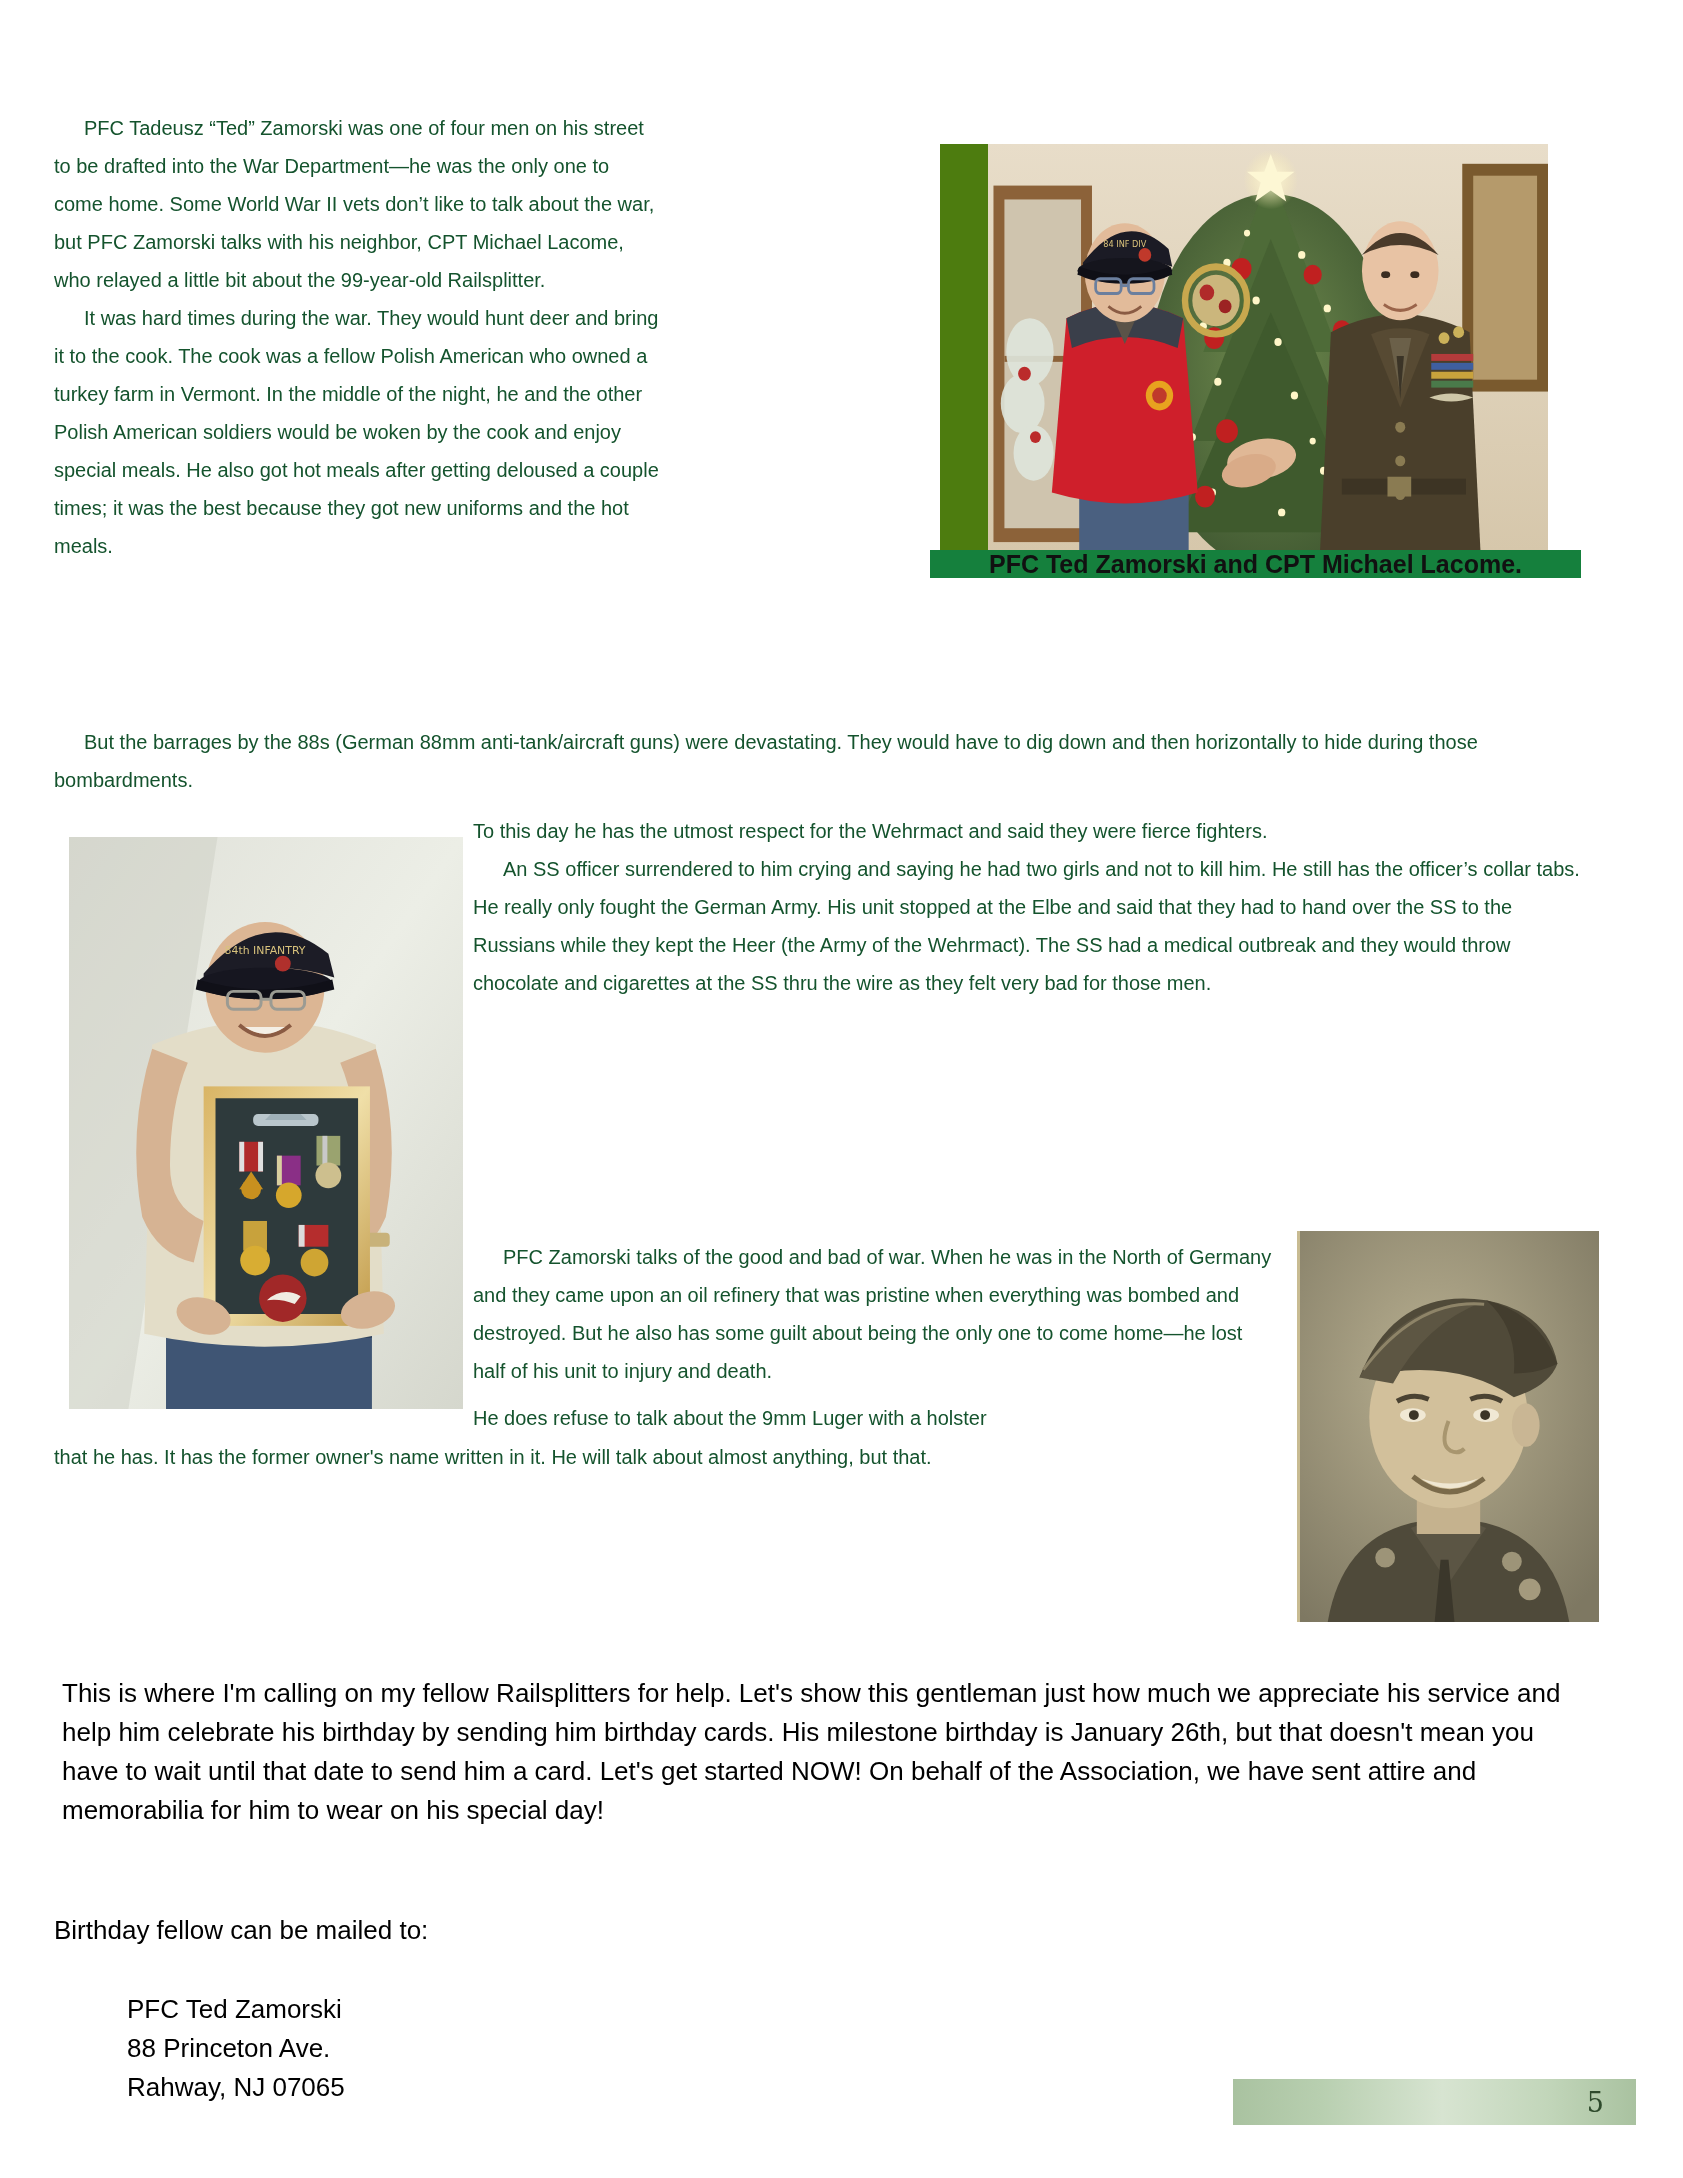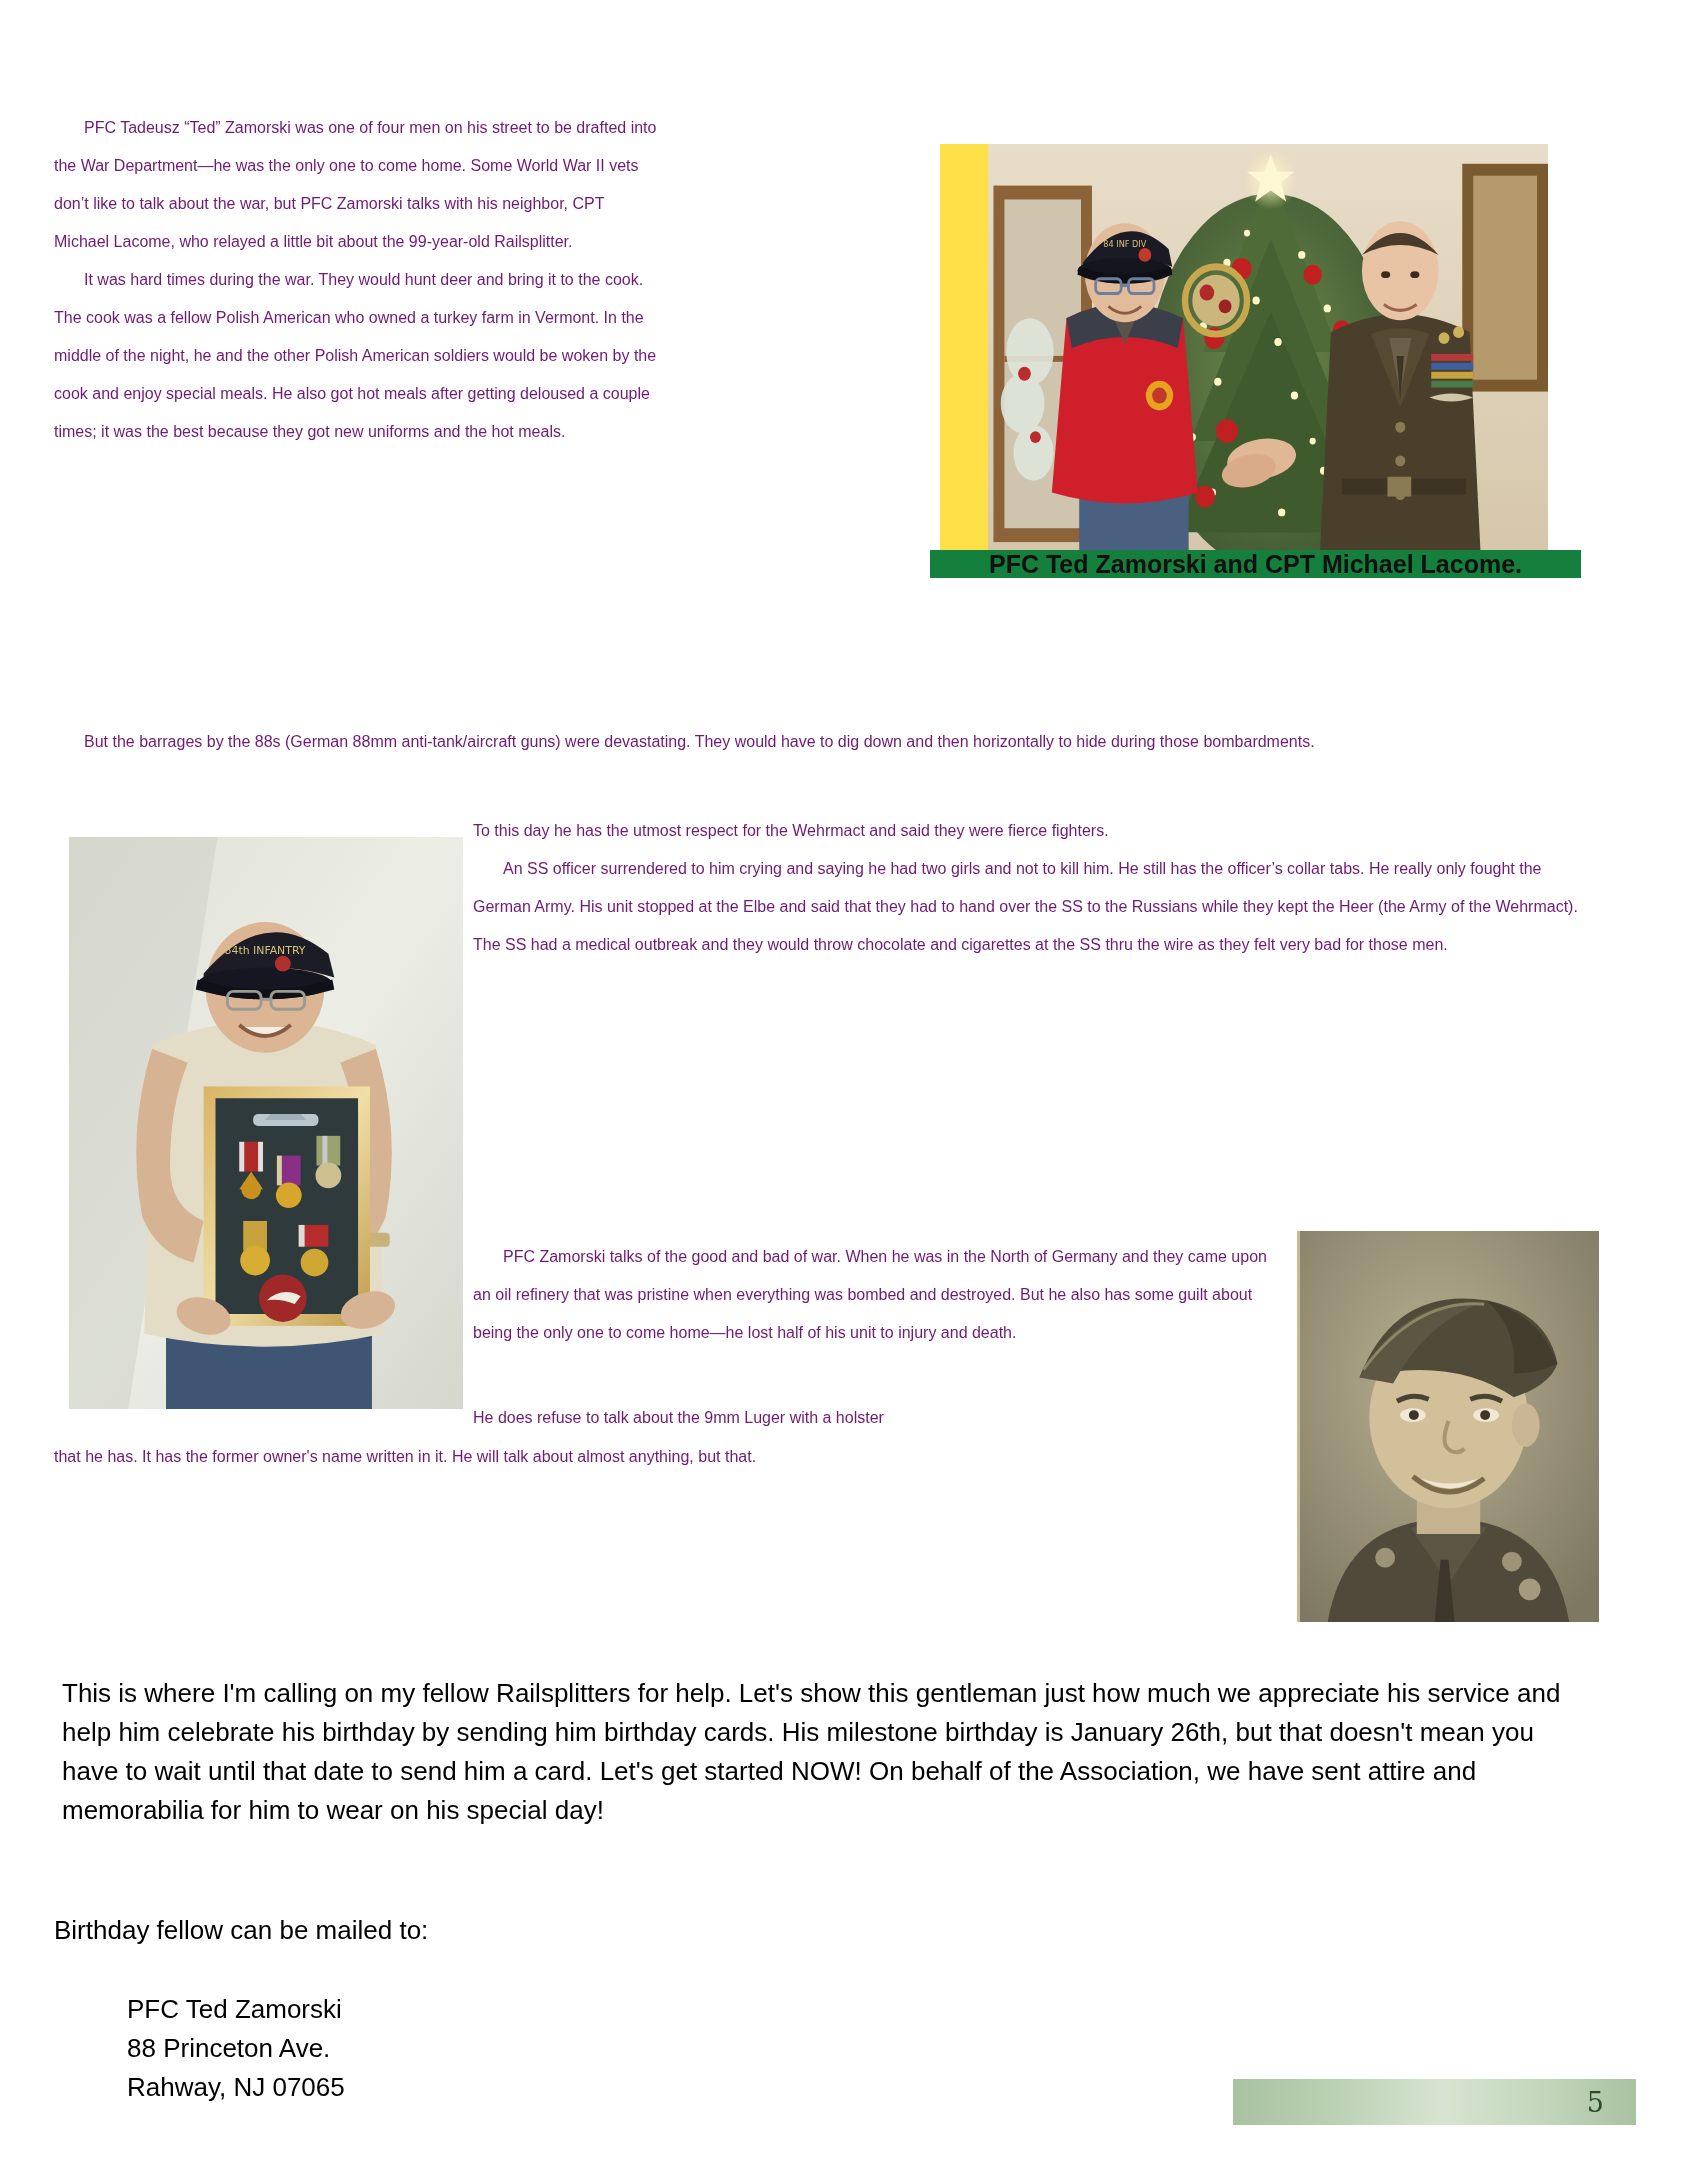--- a/index.html
+++ b/index.html
@@ -45,23 +45,23 @@
     font-size: 32px;
     letter-spacing: -0.2px;
     color: #111111;
     white-space: nowrap;
   }
 
   
   .narrow {
     font-family: "Liberation Sans Narrow", "Liberation Sans", sans-serif;
     font-stretch: condensed;
-    font-size: 16px;
+    font-size: 20px;
     line-height: 38px;
-    color: #701a75;
+    color: #14532d;
   }
   .narrow p {
     margin: 0;
     text-indent: 30px;
   }
   .narrow p.noind { text-indent: 0; }
 
   
   .col-left-top {
     position: absolute;
@@ -75,21 +75,21 @@
     position: absolute;
     left: 940px;
     top: 144px;
     width: 608px;
     height: 407px;
   }
   .photo1 {
     position: absolute;
     inset: 0;
     overflow: hidden;
-    background: #fde047;
+    background: #4d7c0f;
     padding-left: 48px;
   }
   
   .photo1-caption {
     position: absolute;
     left: 930px;
     top: 550px;
     width: 628px;
     height: 28px;
     background: #15803d;

